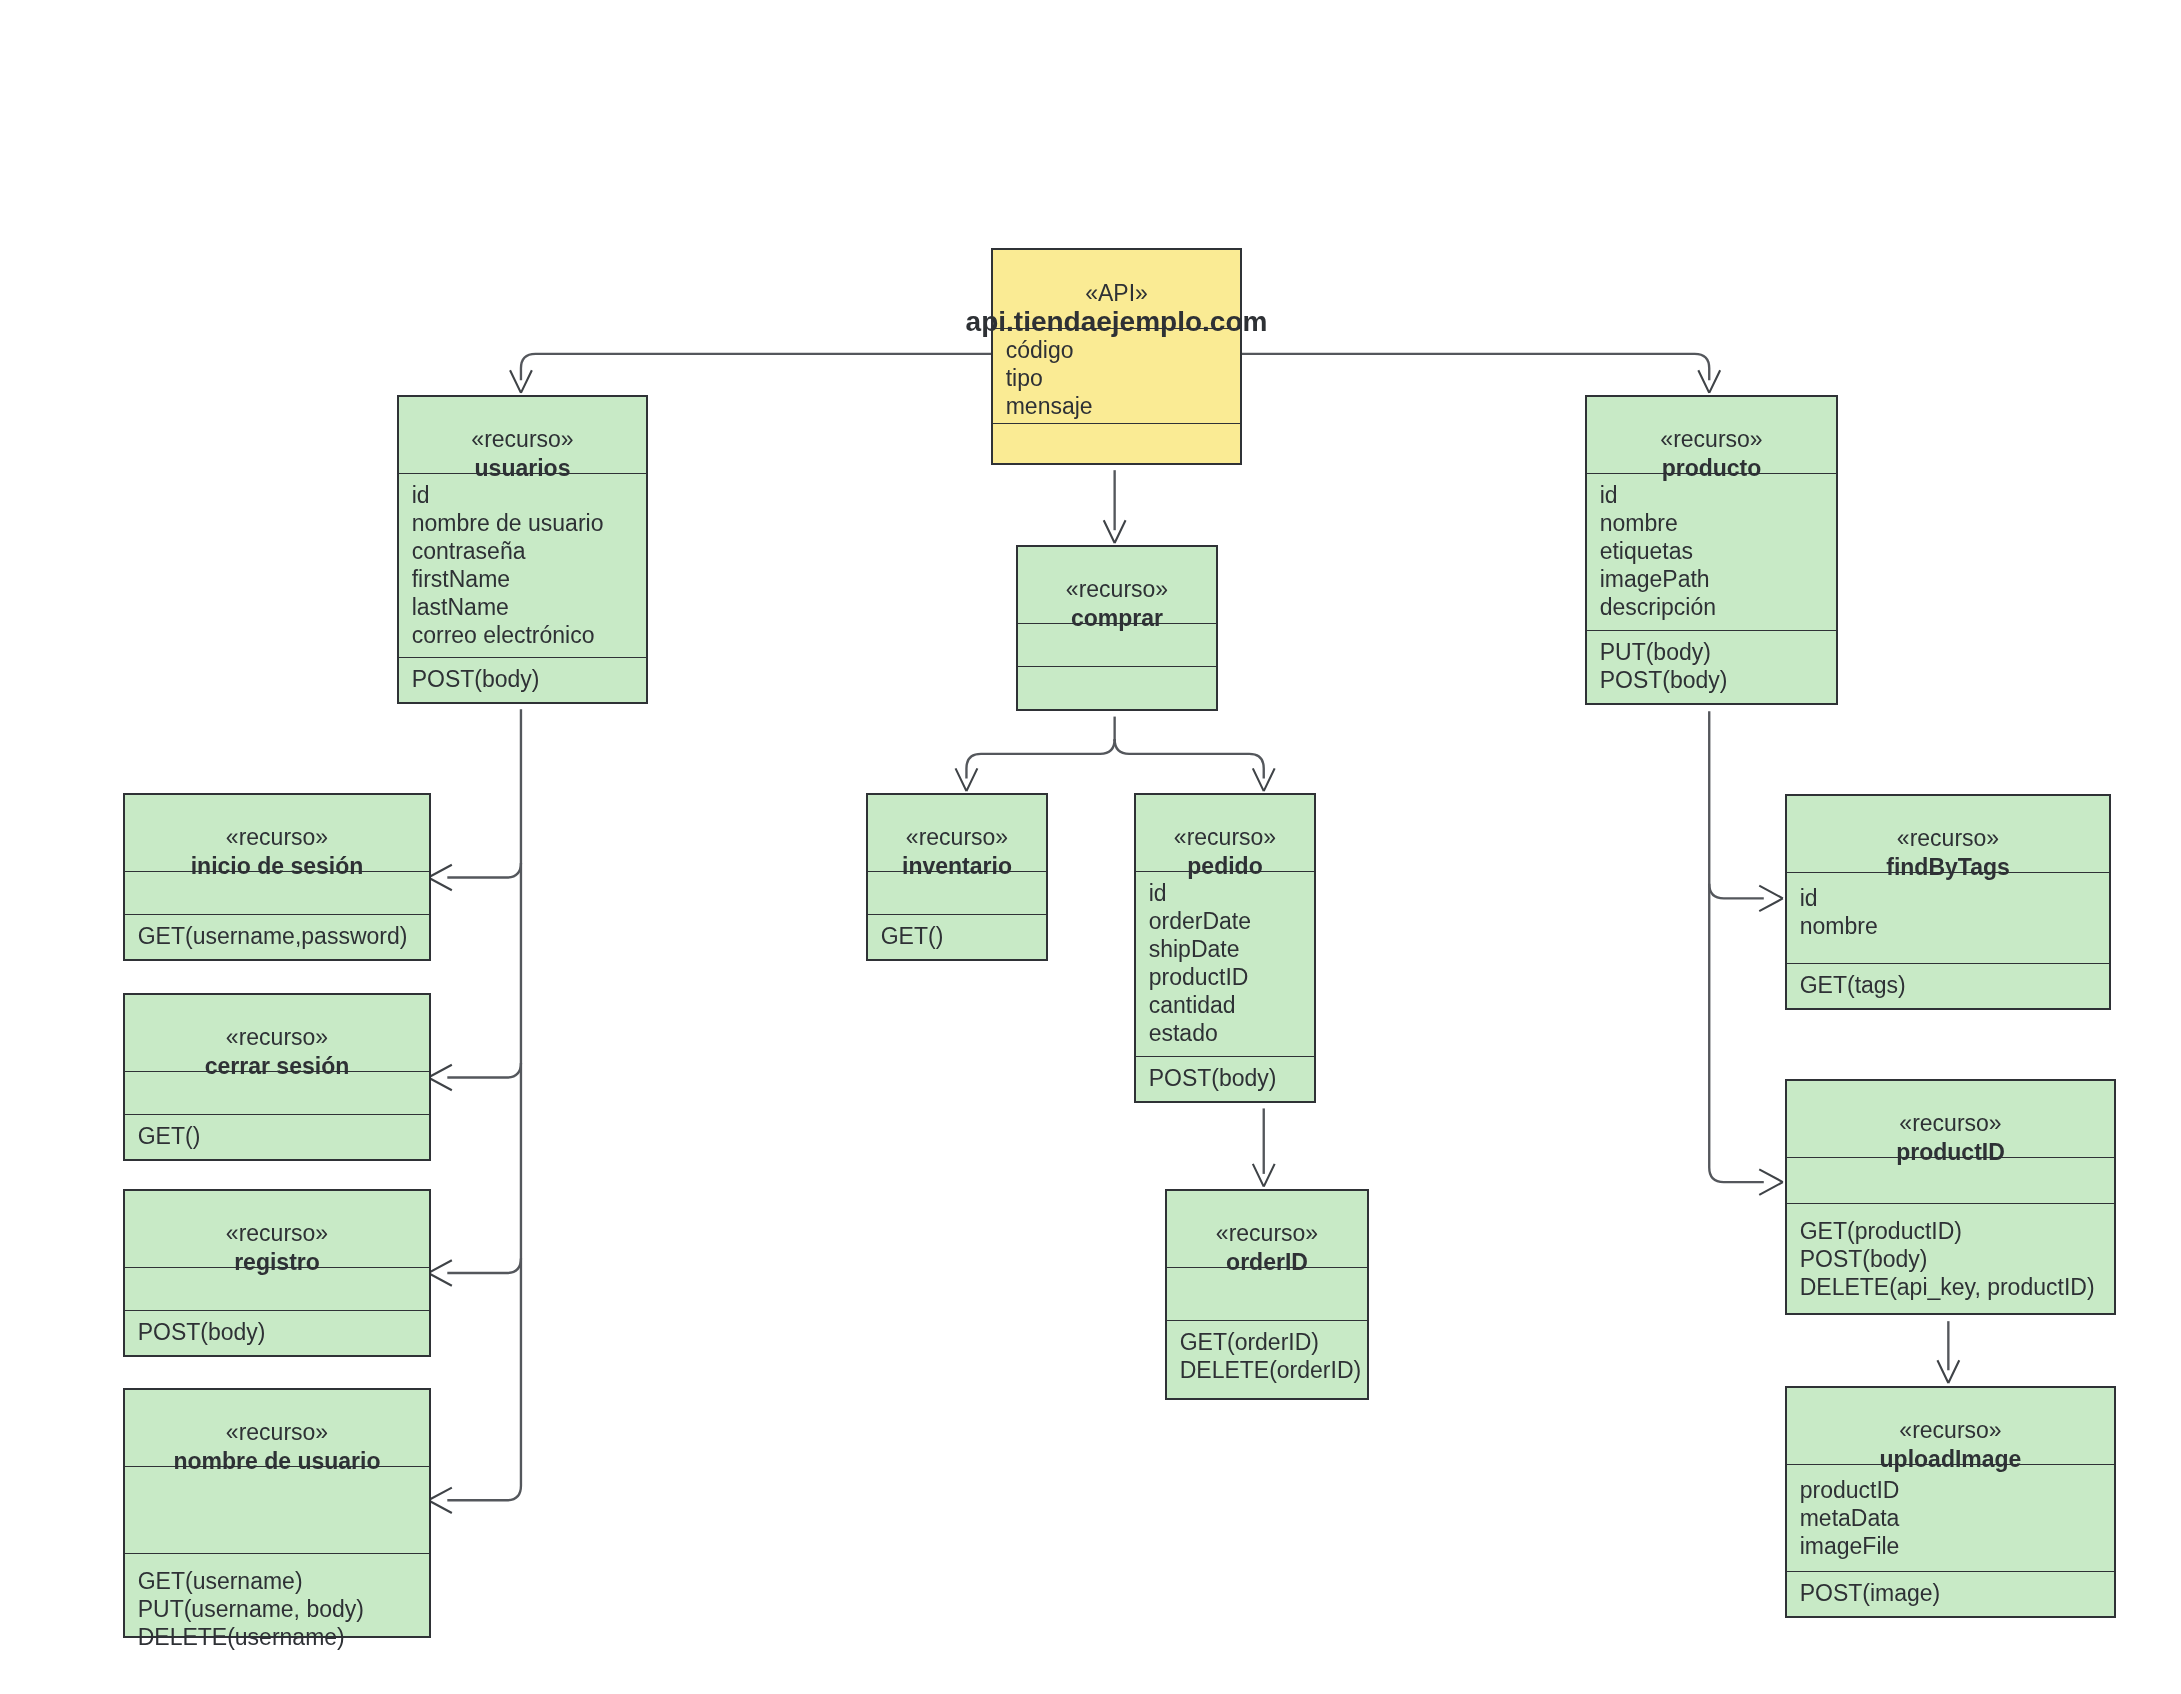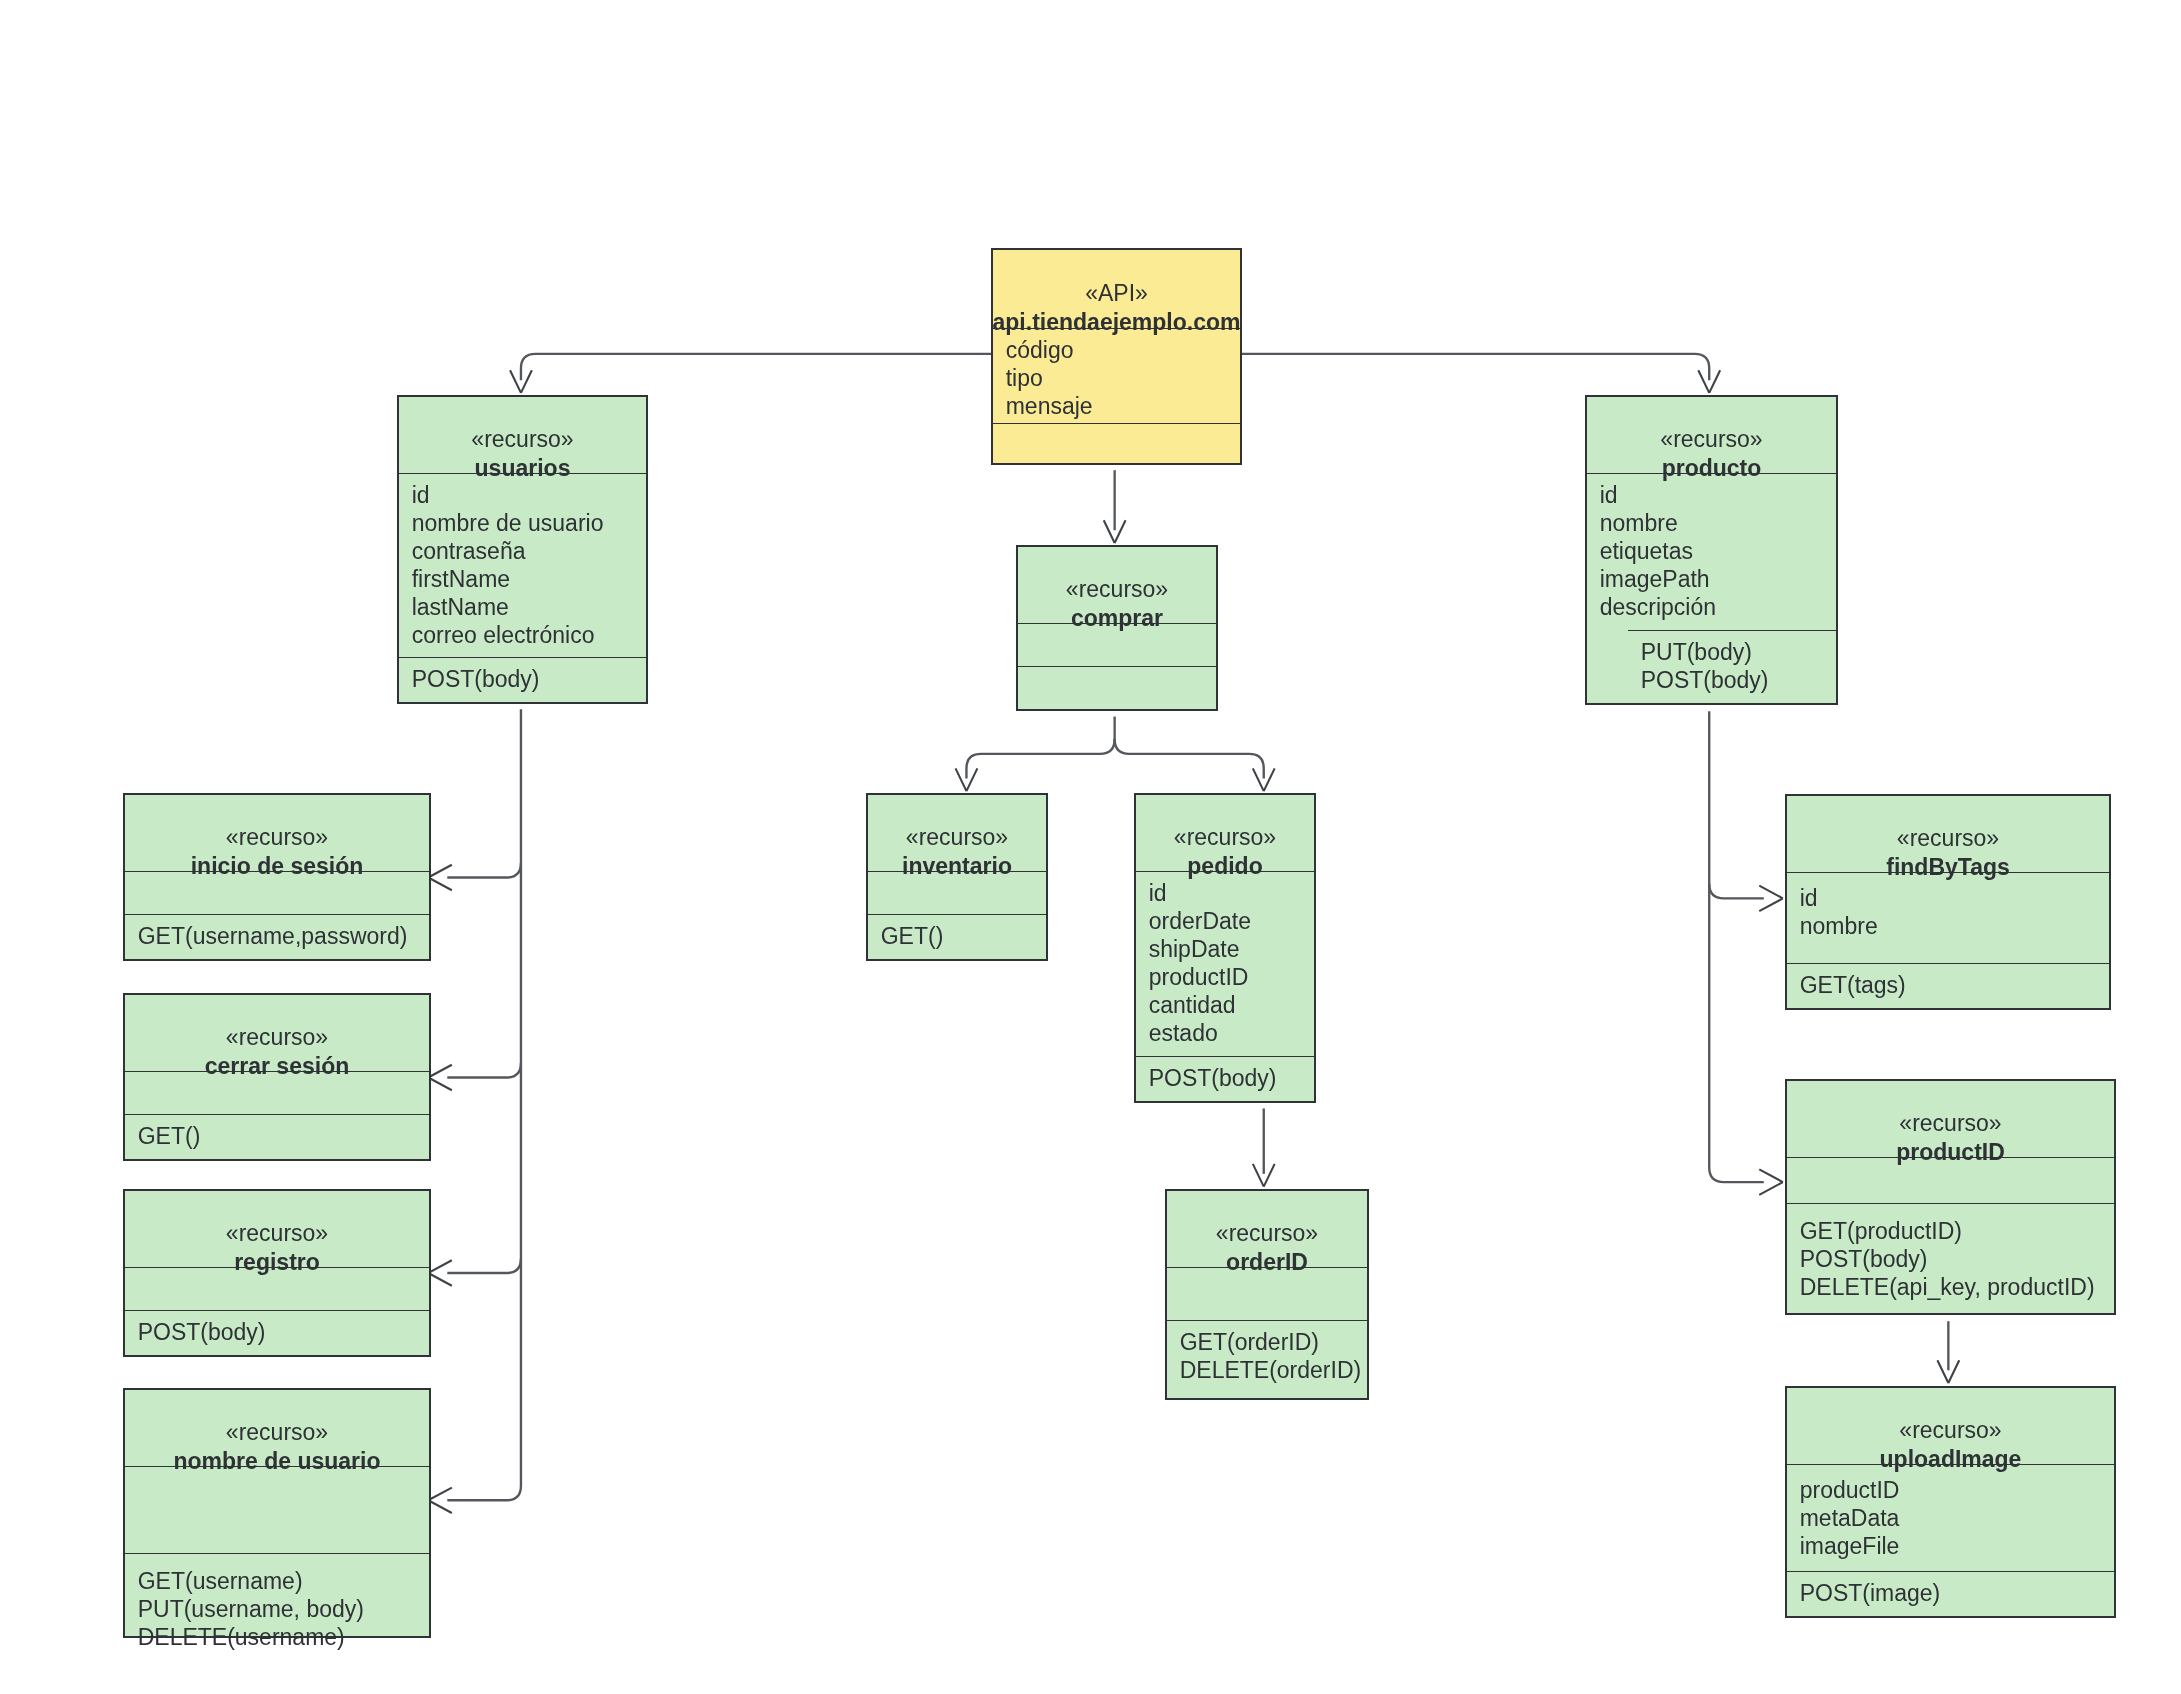--- a/index.html
+++ b/index.html
@@ -17,21 +17,21 @@
   .uml{position:absolute;border:2.7px solid #2f3236;background:#c8eac6;box-sizing:content-box;}
   .uml.yellow{background:#faeb94;}
   .hdr{display:flex;flex-direction:column;justify-content:center;align-items:center;height:76px;box-sizing:border-box;}
   .st{font-size:23px;line-height:28px;margin-top:37px;}
   .nm{font-size:23px;line-height:30px;font-weight:bold;white-space:nowrap;}
   .sec{border-top:1.8px solid #2f3236;box-sizing:border-box;padding:7.3px 12.7px;overflow:visible;}
   .line{font-size:23px;line-height:28px;white-space:nowrap;}
   
   #b-api        {left:991px;top:248px;width:247px;}
   #b-api .hdr   {height:78px;}
-  #b-api .nm    {font-size:23px;}
+  #b-api .nm    {font-size:28px;}
   #b-usuarios   {left:397px; top:395px; width:247px;}
   #b-comprar    {left:1016px;top:545px; width:198px;}
   #b-producto   {left:1585px;top:395px; width:249px;}
   #b-inicio     {left:123px; top:793px; width:304px;}
   #b-cerrar     {left:123px; top:993px;width:304px;}
   #b-registro   {left:123px; top:1189px;width:304px;}
   #b-nombre     {left:123px; top:1388px;width:304px;}
   #b-inventario {left:866px; top:793px; width:178px;}
   #b-pedido     {left:1134px;top:793px; width:178px;}
   #b-orderid    {left:1165px;top:1189px;width:200px;}
@@ -132,21 +132,21 @@
       <div class="st">«recurso»</div>
       <div class="nm">producto</div>
     </div>
     <div class="sec" style="height:157px;">
       <div class="line">id</div>
       <div class="line">nombre</div>
       <div class="line">etiquetas</div>
       <div class="line">imagePath</div>
       <div class="line">descripción</div>
     </div>
-    <div class="sec" style="height:73px;margin-left:41px;">
+    <div class="sec" style="height:73px;">
       <div class="line">PUT(body)</div>
       <div class="line">POST(body)</div>
     </div>
   </div>
 
   <div class="uml" id="b-inicio">
     <div class="hdr">
       <div class="st">«recurso»</div>
       <div class="nm">inicio de sesión</div>
     </div>

